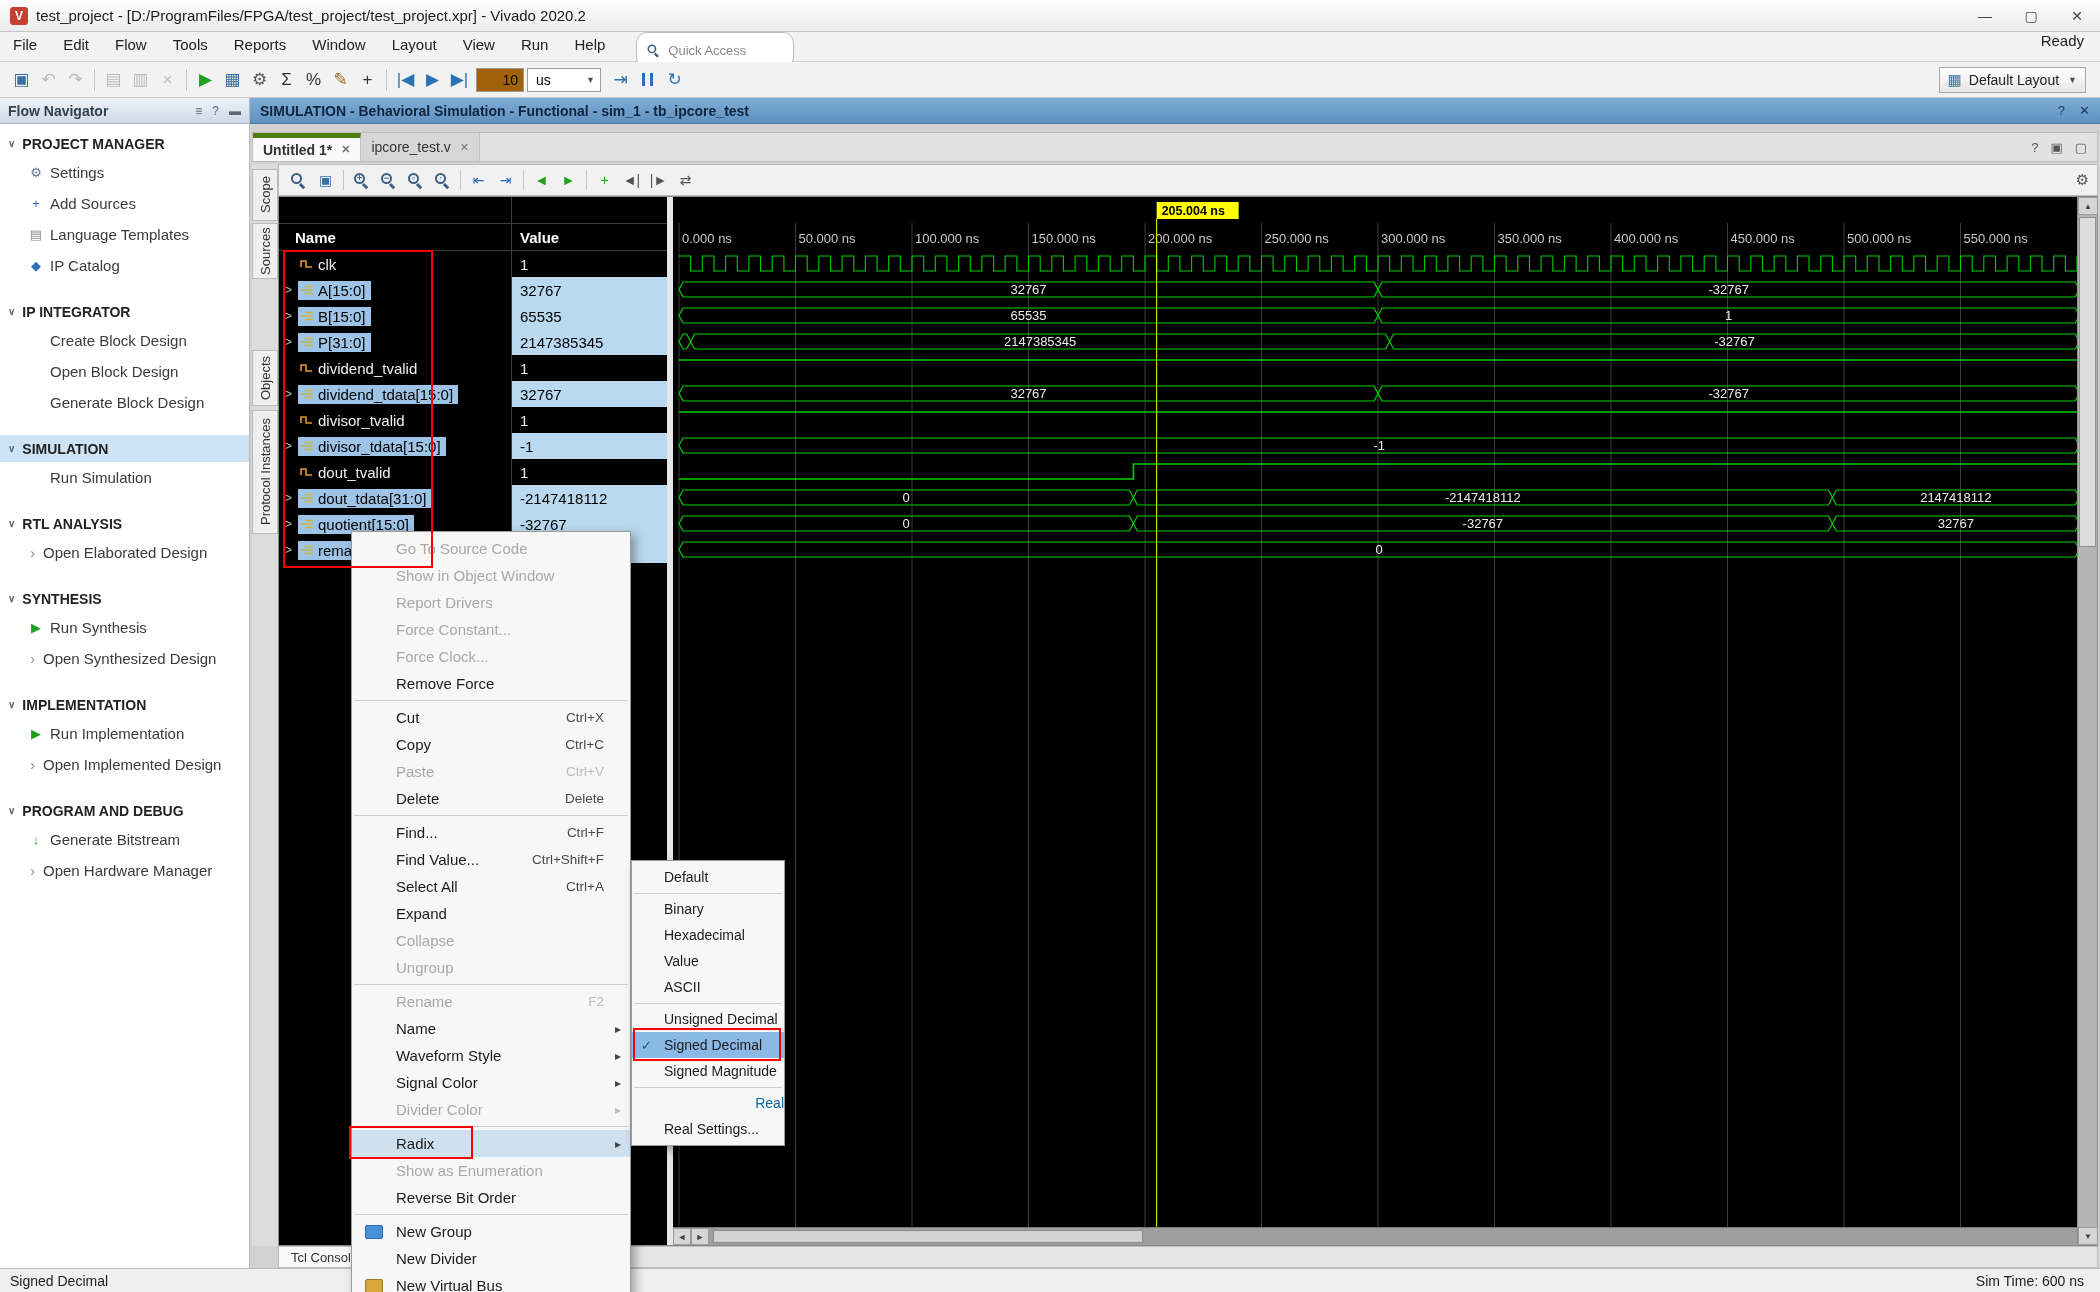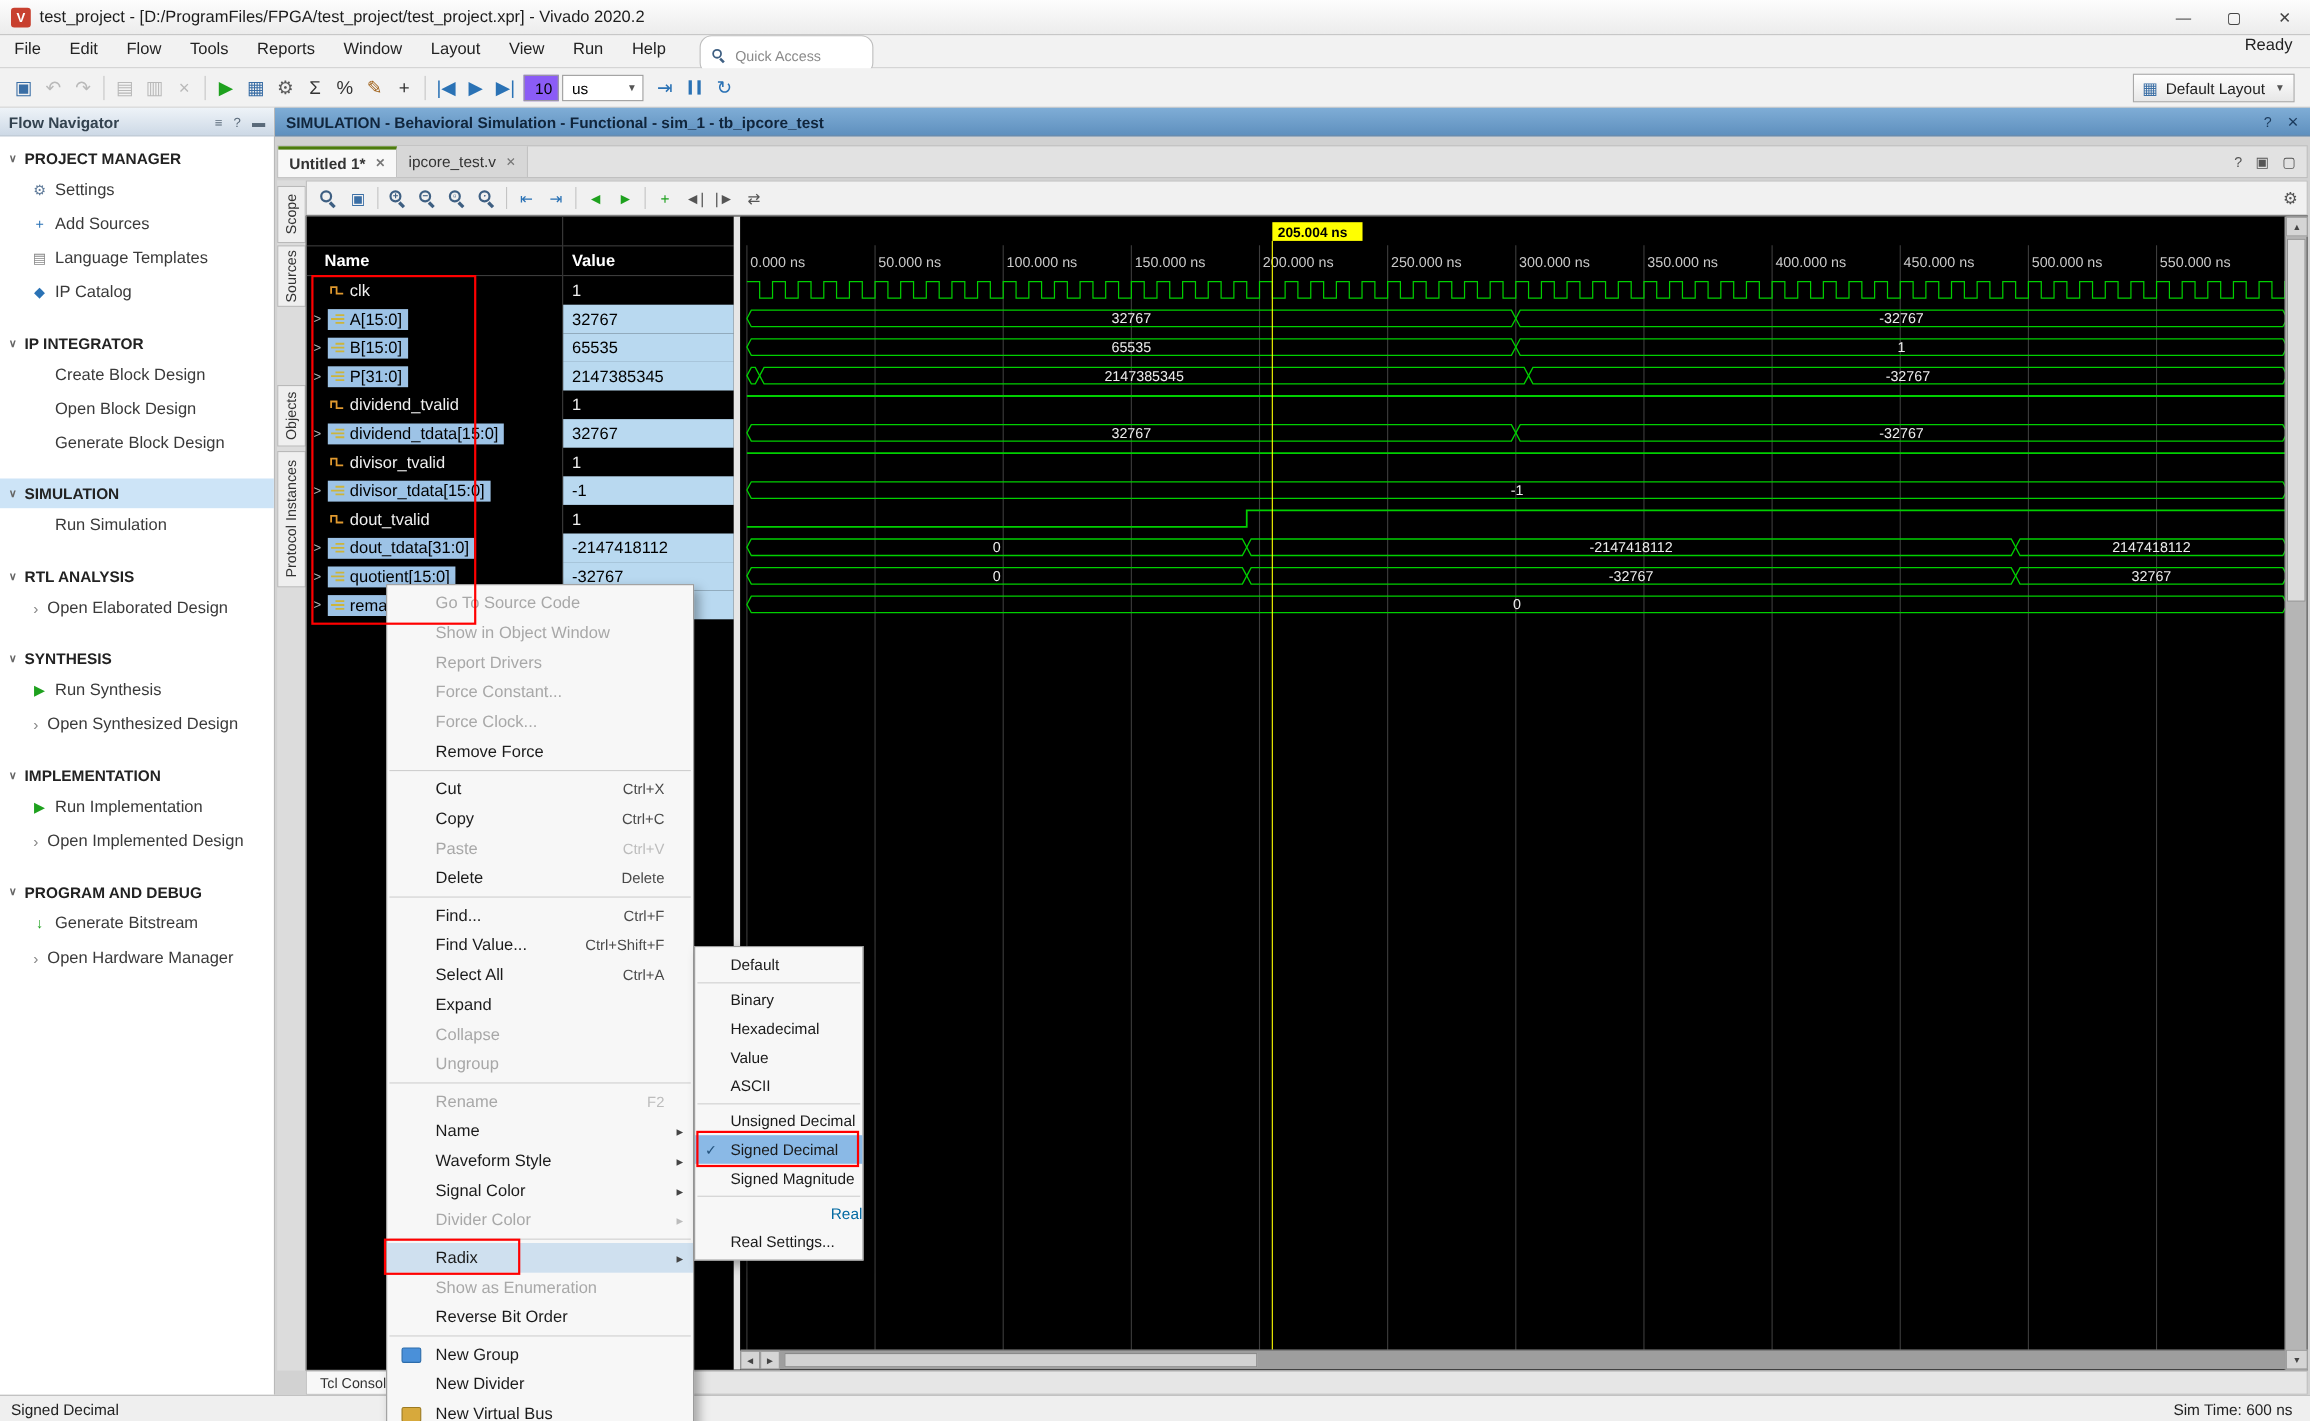--- a/index.html
+++ b/index.html
@@ -13,21 +13,21 @@
   .menubar{position:absolute;left:0;top:32px;width:2100px;height:30px;background:#f2f2f2;border-bottom:1px solid #d2d2d2;display:flex;align-items:flex-start;font-size:15px;color:#222;}
   .menu-item{padding:4px 13px;}
   .qa{margin-left:18px;width:158px;height:36px;border:1px solid #bdbdbd;border-radius:11px;background:#fff;display:flex;align-items:center;padding:0 8px;color:#8a8a8a;font-size:13px;}
   .qa .mag{margin-right:6px;transform:scale(.8);}
   .ready{margin-left:auto;padding-right:16px;color:#222;}
   
   .toolbar{position:absolute;left:0;top:62px;width:2100px;height:36px;background:#f2f2f2;border-bottom:1px solid #c9c9c9;display:flex;align-items:center;padding-left:8px;}
   .ticon{min-width:27px;height:26px;display:flex;align-items:center;justify-content:center;font-size:17px;color:#444;padding:0 2px;}
   .ticon.dis{color:#b9b9b9;}
   .tsep{width:1px;height:22px;background:#c6c6c6;margin:0 5px;}
-  .time-input{width:32px;height:24px;border:1px solid #9c9c9c;background:#8b5cf6;text-align:right;padding-right:5px;font-size:14px;margin:0 3px;}
+  .time-input{width:48px;height:24px;border:1px solid #9c9c9c;background:#a16207;text-align:right;padding-right:5px;font-size:14px;margin:0 3px;}
   .unit-select{width:74px;height:24px;border:1px solid #9c9c9c;background:#fff;display:flex;align-items:center;font-size:14px;padding-left:8px;margin-right:6px;}
   .unit-select .dd{margin-left:auto;font-size:9px;color:#555;padding-right:5px;}
   .layoutbox{position:absolute;right:14px;top:5px;height:26px;border:1px solid #a8a8a8;background:linear-gradient(#fefefe,#e7e7e7);display:flex;align-items:center;font-size:14px;color:#222;padding:0 8px;}
   .layoutbox .grid{color:#3a6ea5;margin-right:7px;font-size:15px;}
   .layoutbox .dd{margin-left:9px;font-size:9px;color:#555;}
   .pauseglyph{width:11px;height:13px;border-left:3px solid #2a72b5;border-right:3px solid #2a72b5;display:inline-block;}
   
   .mag{position:relative;width:17px;height:17px;display:inline-block;}
   .mag .lens{position:absolute;left:1px;top:1px;width:11px;height:11px;border:2px solid #3e5f82;border-radius:50%;font-size:9px;line-height:7px;text-align:center;color:#3e5f82;font-weight:bold;}
   .mag .tail{position:absolute;left:11px;top:11px;width:6px;height:2.5px;background:#3e5f82;transform:rotate(45deg);transform-origin:left top;}
@@ -42,21 +42,21 @@
   .fnheader .chev{color:#666;font-size:10px;margin-right:7px;}
   .fnitem{height:31px;display:flex;align-items:center;font-size:15px;color:#3a3a3a;padding-left:26px;}
   .fnicon{width:20px;font-size:13px;display:inline-flex;justify-content:center;margin-right:4px;color:#666;}
   .fnicon.expander{color:#888;font-size:14px;}
   
   .main{position:absolute;left:250px;top:98px;right:0;bottom:24px;}
   .caption{position:absolute;left:0;top:0;right:0;height:26px;background:linear-gradient(#7fadd6,#5f90be);border-bottom:1px solid #4a77a3;display:flex;align-items:center;font-size:14px;font-weight:bold;color:#10253c;padding:0 10px;}
   .caption .capicons{margin-left:auto;display:flex;gap:14px;color:#1b3a5c;font-weight:normal;font-size:13px;}
   .tabbar{position:absolute;left:2px;top:34px;right:2px;height:30px;background:#e2e2e2;border:1px solid #bdbdbd;display:flex;align-items:flex-end;}
   .tab{height:28px;display:flex;align-items:center;font-size:14px;color:#333;padding:0 10px;border-right:1px solid #c2c2c2;background:#d7d7d7;}
-  .tab.active{background:#f8f8f8;font-weight:bold;border-top:3px solid #4d7c0f;}
+  .tab.active{background:#f8f8f8;font-weight:bold;border-top:5px solid #4d7c0f;}
   .tab .tclose{margin-left:9px;font-size:11px;color:#777;}
   .tabicons{margin-left:auto;display:flex;gap:12px;padding:0 10px 6px 0;color:#555;font-size:13px;}
   .sidetabs{position:absolute;left:2px;top:66px;width:26px;bottom:22px;background:#dcdcdc;}
   .sidetab{position:absolute;left:0;width:26px;background:#efefef;border:1px solid #b9b9b9;writing-mode:vertical-rl;transform:rotate(180deg);display:flex;align-items:center;justify-content:center;font-size:13px;color:#333;}
   .wavetb{position:absolute;left:28px;top:66px;right:2px;height:32px;background:#f1f1f1;border:1px solid #bdbdbd;display:flex;align-items:center;padding-left:6px;}
   .wicon{min-width:27px;height:25px;display:flex;align-items:center;justify-content:center;font-size:14px;color:#444;}
   .wsep{width:1px;height:20px;background:#c4c4c4;margin:0 4px;}
   .wgear{margin-left:auto;margin-right:8px;color:#555;font-size:15px;}
   
   .wavebody{position:absolute;left:28px;top:98px;right:2px;bottom:22px;background:#000;border:1px solid #8a8a8a;}

